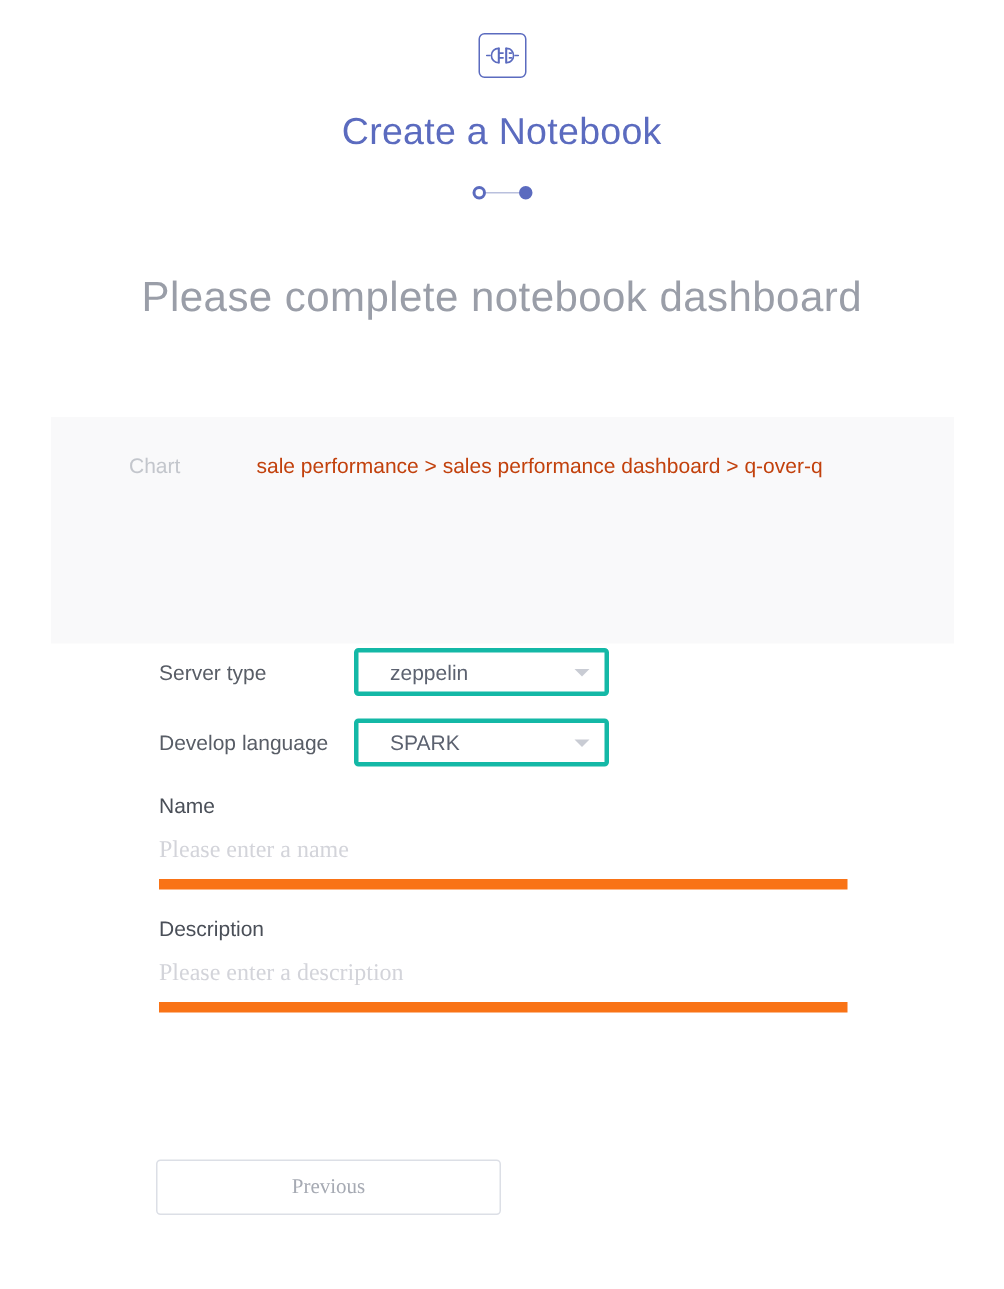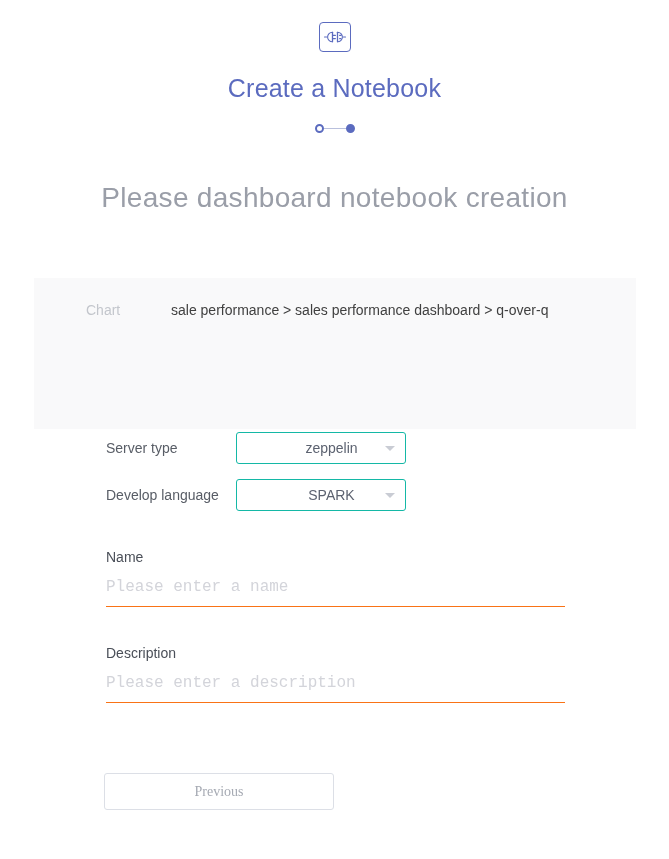--- a/index.html
+++ b/index.html
@@ -112,21 +112,21 @@
     align-items: baseline;
   }
   .summary-label {
     width: 137px;
     padding-left: 52px;
     box-sizing: border-box;
     color: #c3c6cc;
     font-size: 14px;
   }
   .summary-value {
-    color: #404040;
+    color: #c2410c;
     font-size: 14px;
   }
 
   
   .form {
     position: absolute;
     left: 106px;
     top: 432px;
     width: 460px;
   }
@@ -137,59 +137,58 @@
   }
   .select-label {
     width: 130px;
     color: #585d66;
     font-size: 14px;
   }
   .select-box {
     position: relative;
     width: 170px;
     height: 32px;
-    border: 1px solid #14b8a6;
+    border: 3px solid #14b8a6;
     border-radius: 3px;
     background: #ffffff;
     box-sizing: border-box;
     display: flex;
     align-items: center;
     padding-left: 21px;
-    justify-content: center;
   }
   .select-value {
     color: #5c6270;
     font-size: 14px;
   }
   .caret {
     position: absolute;
     right: 10px;
     top: 50%;
     margin-top: -2px;
     width: 0;
     height: 0;
     border-left: 5px solid transparent;
     border-right: 5px solid transparent;
     border-top: 5px solid #c9ccd4;
   }
 
   .field {
-    margin-top: 38px;
+    margin-top: 18px;
   }
   .field-label {
     color: #4a4f58;
     font-size: 14px;
     margin-bottom: 13px;
   }
   .field-input {
     width: 459px;
     border: none;
-    border-bottom: 1px solid #f97316;
+    border-bottom: 7px solid #f97316;
     outline: none;
-    font-family: Liberation Mono, monospace;
+    font-family: Liberation Serif, serif;
     font-size: 16px;
     color: #5c6270;
     padding: 0 0 10px 0;
     background: transparent;
     display: block;
   }
   .field-input::placeholder {
     color: #d3d4da;
   }
 
@@ -245,21 +244,21 @@
   </div>
 
   <div class="wizard-title">Create a Notebook</div>
 
   <div class="stepper">
     <div class="step-dot done"></div>
     <div class="step-line"></div>
     <div class="step-dot current"></div>
   </div>
 
-  <div class="headline">Please dashboard notebook creation</div>
+  <div class="headline">Please complete notebook dashboard</div>
 
   <div class="summary-panel">
     <div class="summary-row">
       <div class="summary-label">Chart</div>
       <div class="summary-value">sale performance &gt; sales performance dashboard &gt; q-over-q</div>
     </div>
   </div>
 
   <div class="form">
 

